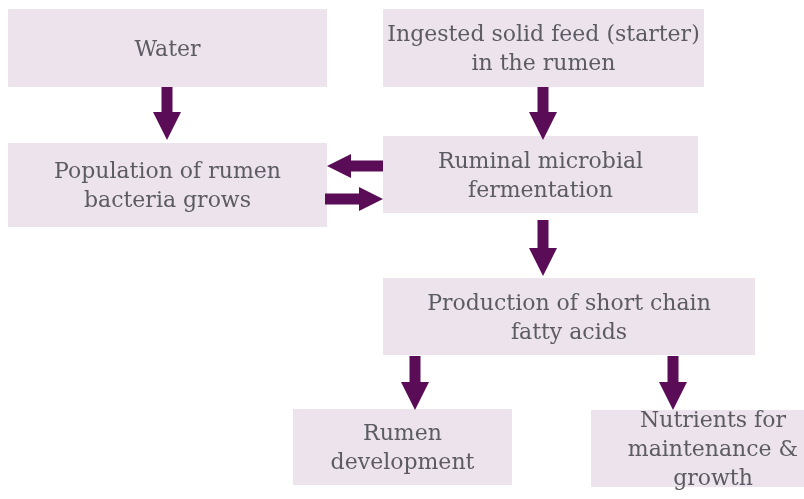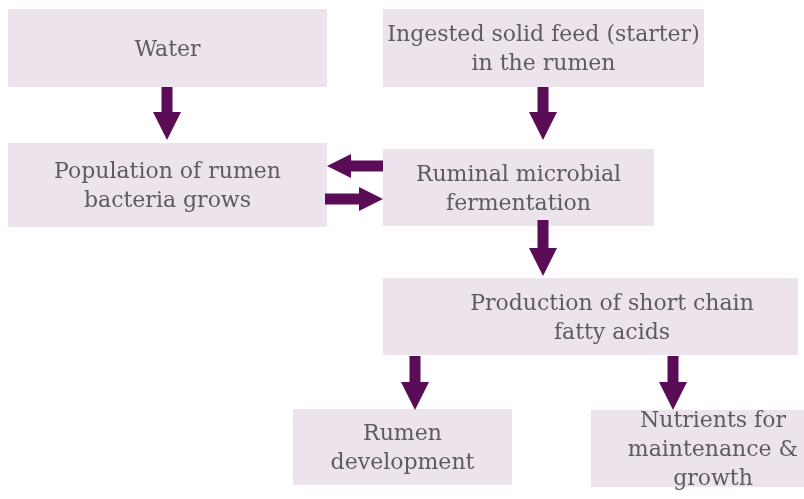--- a/index.html
+++ b/index.html
@@ -24,22 +24,22 @@
     align-items: center;
     justify-content: center;
     text-align: center;
     font-size: 22px;
     line-height: 29px;
     white-space: pre-line;
   }
   .n-water        { left: 8px;   top: 9px;   width: 319px; height: 78px; }
   .n-ingested     { left: 383px; top: 9px;   width: 321px; height: 78px; }
   .n-population   { left: 8px;   top: 143px; width: 319px; height: 84px; }
-  .n-ruminal      { left: 383px; top: 149px; width: 271px; height: 77px; justify-content: center; }
-  .n-production   { left: 383px; top: 278px; width: 372px; height: 77px; padding-left: 43px; }
+  .n-ruminal      { left: 383px; top: 136px; width: 315px; height: 77px; justify-content: center; }
+  .n-production   { left: 383px; top: 278px; width: 372px; height: 77px; }
   .n-rumendev     { left: 293px; top: 409px; width: 219px; height: 76px; }
   .n-nutrients    { left: 551px; top: 410px; width: 244px; height: 77px; margin-left: 40px; }
   .arrow-layer {
     position: absolute;
     left: 0; top: 0;
     width: 804px;
     height: 499px;
     pointer-events: none;
   }
   .arrow-layer polygon {

